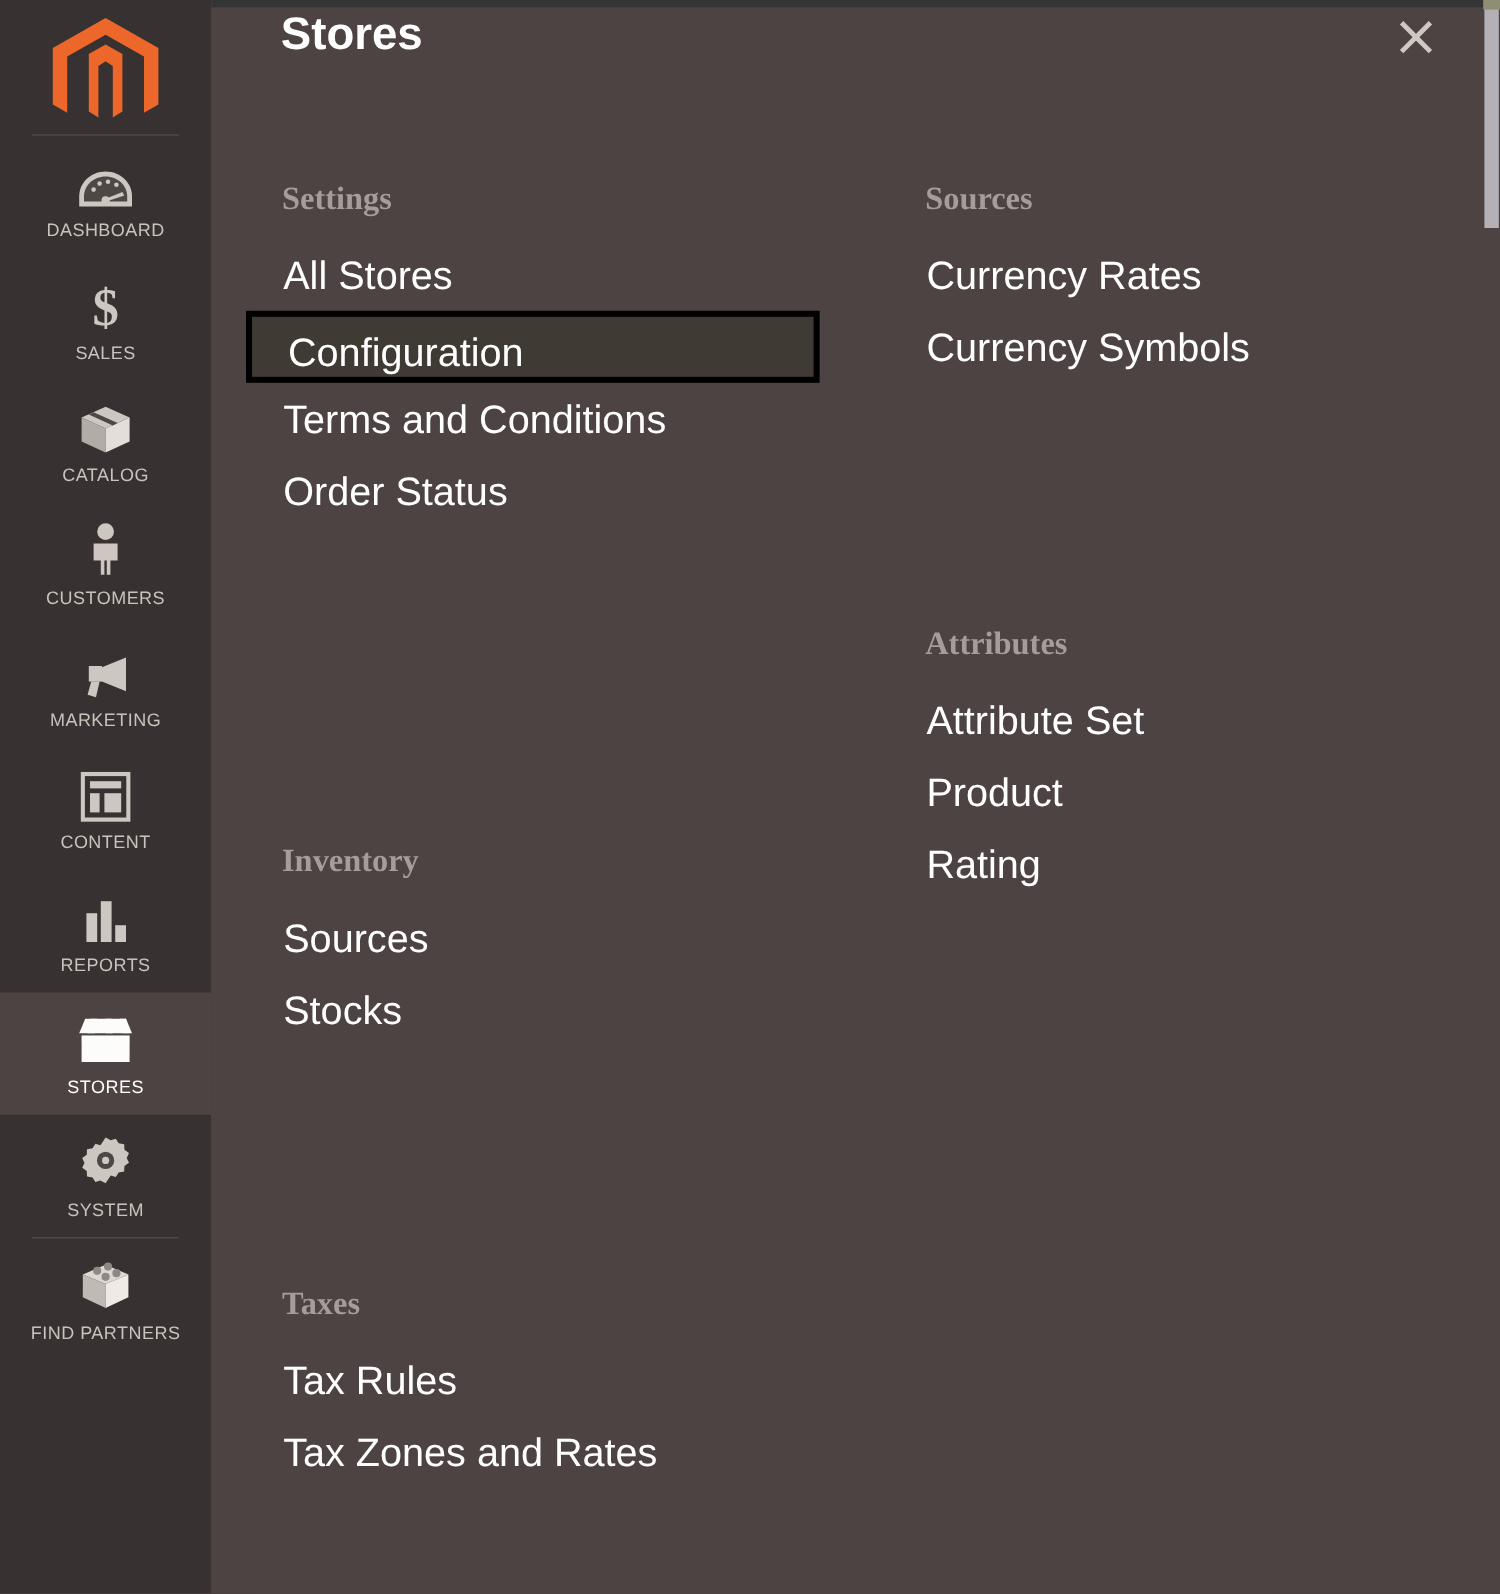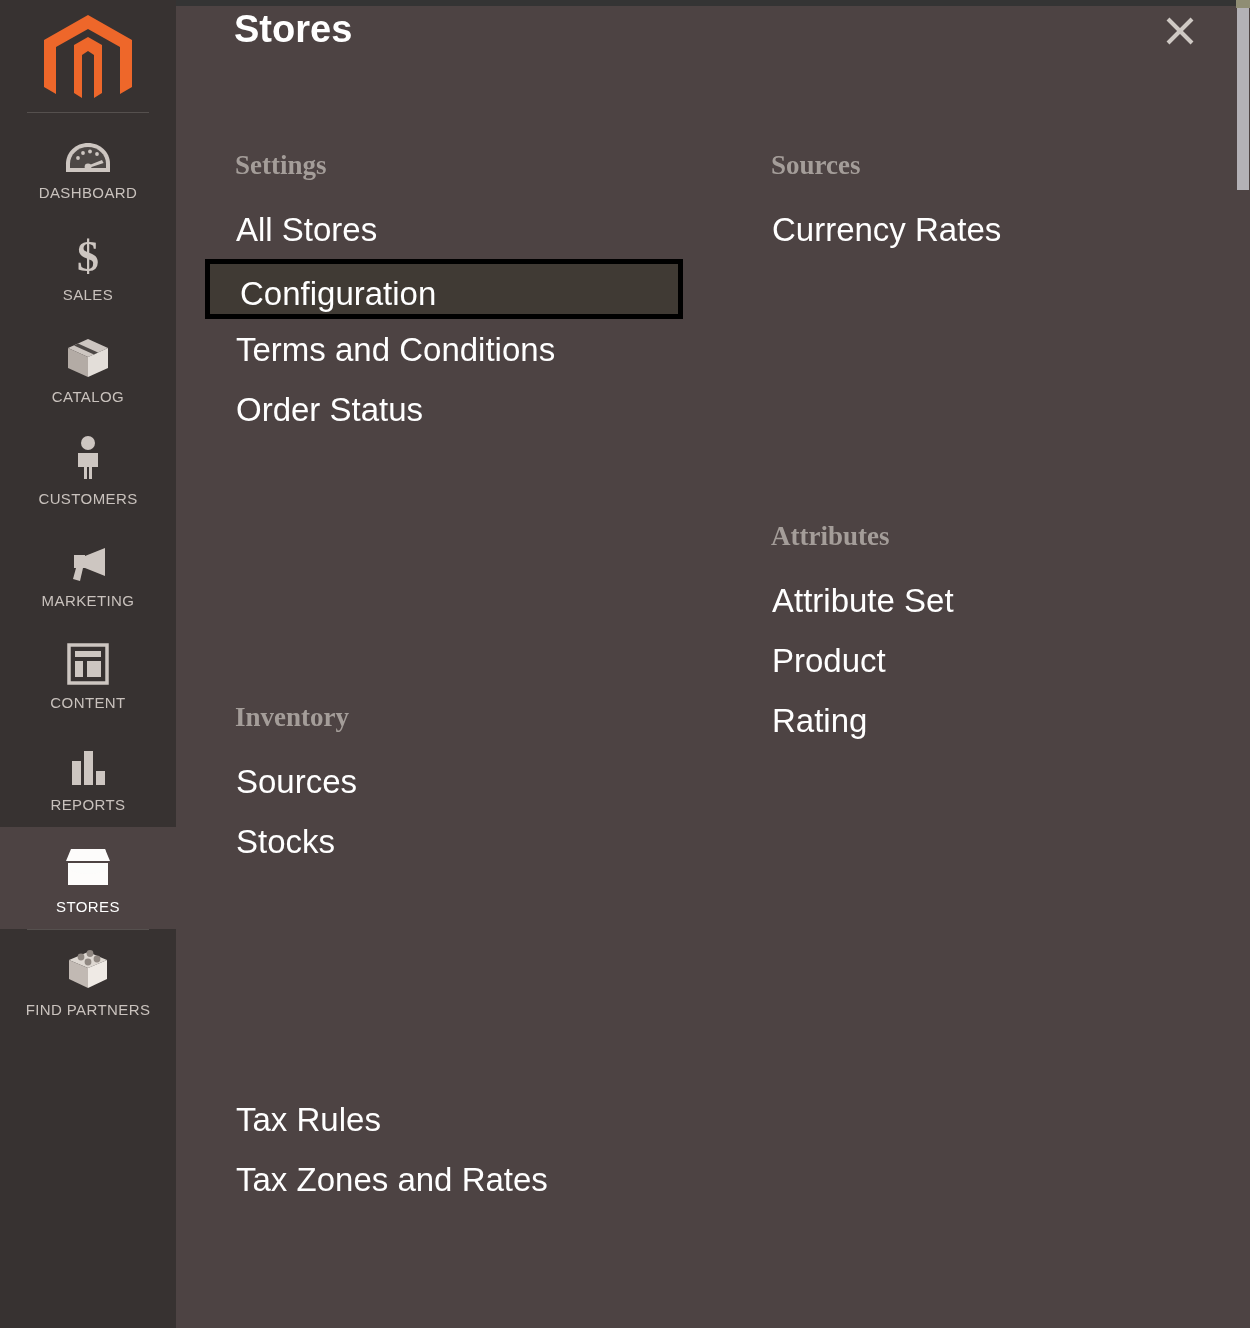--- a/index.html
+++ b/index.html
@@ -200,20 +200,30 @@
               <path d="M2 14 L7 2 L41 2 L46 14 Z" fill="#fdfcfb"></path>
               <path d="M12 2 L9 14 L15 14 L17 2 Z" fill="#4d4343"></path>
               <path d="M24 2 L24 14 L30 14 L29 2 Z" fill="#4d4343"></path>
               <path d="M36 2 L38 14 L44 14 L41 2 Z" fill="#4d4343"></path>
               <path d="M4 16 L44 16 L44 38 L4 38 Z" fill="#fdfcfb"></path>
               <path d="M4 16 L44 16 L44 22 Q24 32 4 22 Z" fill="#4d4343" opacity="0.25"></path>
             </svg>
           </span>
           <span class="rlabel">STORES</span>
         </div>
+        <div class="rail-item">
+          <span class="ricon">
+            <svg width="44" height="44" viewBox="0 0 44 44">
+              <path d="M22 1 l4.3 2.2 4.2-1.3 2.4 3.8 4.6 0.9 0.2 4.5 3.8 2.7-1.9 4.1 1.9 4.1-3.8 2.7-0.2 4.5-4.6 0.9-2.4 3.8-4.2-1.3L22 39l-4.3-2.2-4.2 1.3-2.4-3.8-4.6-0.9-0.2-4.5-3.8-2.7 1.9-4.1-1.9-4.1 3.8-2.7 0.2-4.5 4.6-0.9 2.4-3.8 4.2 1.3z" fill="#cdc6c1"></path>
+              <circle cx="22" cy="20" r="7.2" fill="#4d4846"></circle>
+              <circle cx="22" cy="20" r="3" fill="#cdc6c1"></circle>
+            </svg>
+          </span>
+          <span class="rlabel">SYSTEM</span>
+        </div>
         <div class="rail-divider"></div>
         <div class="rail-item">
           <span class="ricon">
             <svg width="46" height="44" viewBox="0 0 46 44">
               <path d="M23 4 L42 12 L23 20 L4 12 Z" fill="#ded8d2"></path>
               <path d="M4 12 L23 20 L23 40 L4 31 Z" fill="#c1b9b3"></path>
               <path d="M42 12 L23 20 L23 40 L42 31 Z" fill="#efeae5"></path>
               <circle cx="16" cy="9" r="3.4" fill="#908882"></circle>
               <circle cx="25" cy="5.5" r="3.4" fill="#908882"></circle>
               <circle cx="32" cy="11" r="3.4" fill="#908882"></circle>
@@ -249,31 +259,33 @@
             </div>
           </div>
           <div class="group" style="top: 552px;">
             <div class="group-title">Inventory</div>
             <div class="group-items">
               <a class="menu-link">Sources</a>
               <a class="menu-link">Stocks</a>
             </div>
           </div>
           <div class="group" style="top: 921px;">
+            <div class="group-title">Taxes</div>
             <div class="group-items">
               <a class="menu-link">Tax Rules</a>
               <a class="menu-link">Tax Zones and Rates</a>
             </div>
           </div>
         </div>
       <div class="col right" id="col-right">
           <div class="group" style="top: 0px;">
             <div class="group-title">Sources</div>
             <div class="group-items">
               <a class="menu-link">Currency Rates</a>
+              <a class="menu-link">Currency Symbols</a>
             </div>
           </div>
           <div class="group" style="top: 371px;">
             <div class="group-title">Attributes</div>
             <div class="group-items">
               <a class="menu-link">Attribute Set</a>
               <a class="menu-link">Product</a>
               <a class="menu-link">Rating</a>
             </div>
           </div>

